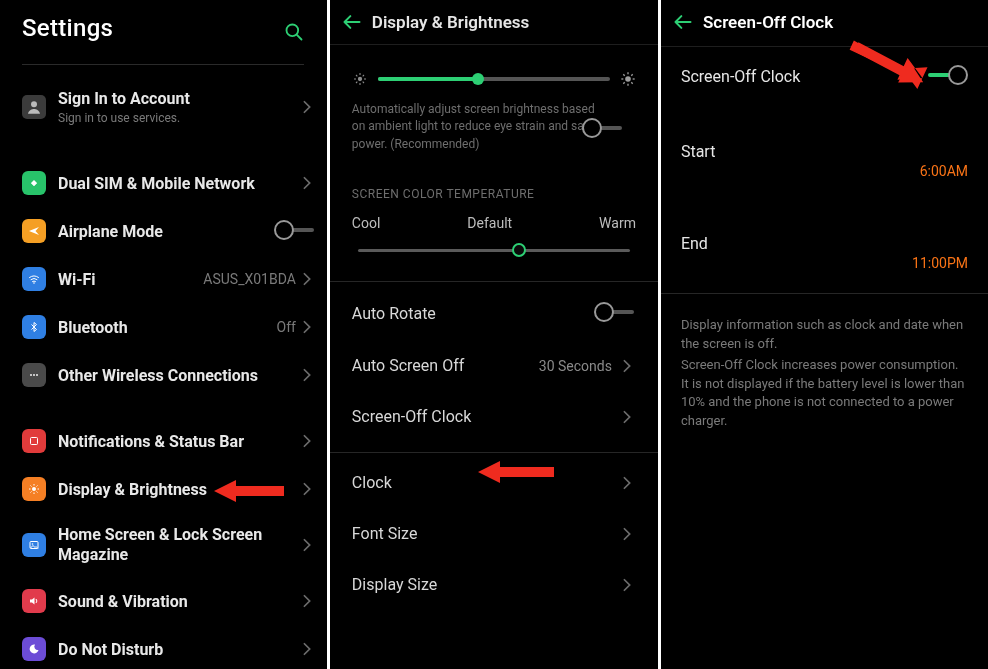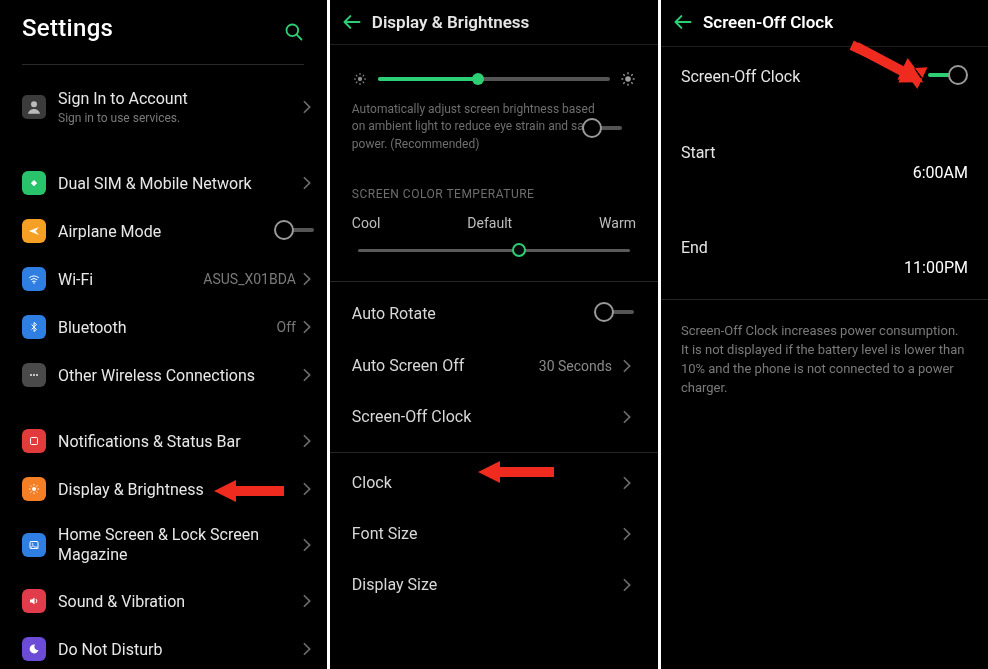--- a/index.html
+++ b/index.html
@@ -15,21 +15,21 @@
   .c1-header { display:flex; align-items:flex-end; justify-content:space-between; padding:14px 22px 22px 22px; }
   .c1-title { color:#fff; font-size:24px; font-weight:500; letter-spacing:.3px; }
   .searchglass { width:20px; height:20px; }
   .searchglass svg { width:20px; height:20px; }
   .section-div { height:1px; background:#2a2a2a; margin:0 22px 8px 22px; }
 
   .row { display:flex; align-items:center; padding:12px 10px 12px 22px; position:relative; }
   .row.tall { padding:16px 10px 16px 22px; }
   .icon-sq { width:24px; height:24px; border-radius:6px; display:flex; align-items:center; justify-content:center; flex-shrink:0; margin-right:12px; }
   .icon-inner { width:12px; height:12px; }
-  .row-label { color:#e8e8e8; font-size:16px; font-weight:400; flex:1; }
+  .row-label { color:#e8e8e8; font-size:16px; font-weight:700; flex:1; }
   .row-sub { color:#7a7a7a; font-size:12px; margin-top:3px; }
   .row-value { color:#7a7a7a; font-size:14px; margin-right:2px; }
   .chev { width:18px; height:18px; display:flex; align-items:center; justify-content:center; color:#6c6c6c; }
   .chev svg { width:10px; height:14px; }
 
   .profile-ic { width:24px; height:24px; border-radius:5px; background:#3b3b3b; display:flex; align-items:center; justify-content:center; flex-shrink:0; margin-right:12px; }
   .profile-ic svg { width:16px; height:16px; }
 
   .toggle-off { width:42px; height:22px; position:relative; }
   .toggle-off .track { position:absolute; left:16px; top:8px; width:24px; height:4px; background:#555; border-radius:3px; }
@@ -65,21 +65,21 @@
 
   .c2-row { display:flex; align-items:center; padding:16px 6px; color:#d8d8d8; font-size:16px; }
   .c2-row .spacer { flex:1; }
   .c2-row .val { color:#8a8a8a; font-size:14px; margin-right:6px; }
 
   
   .c3 { padding:0 16px; }
   .c3-header { display:flex; align-items:center; padding:12px 4px 14px 2px; border-bottom:1px solid #1e1e1e; margin:0 -16px; }
   .c3-title { color:#fff; font-size:17px; font-weight:600; }
   .c3-row { display:flex; align-items:center; justify-content:space-between; padding:18px 4px; color:#e6e6e6; font-size:16px; }
-  .c3-row .val { color:#ffffff; font-size:16px;margin-top:40px; }
+  .c3-row .val { color:#f97316; font-size:14px;margin-top:40px; }
   .c3-note { color:#7a7a7a; font-size:13px; line-height:1.45; padding:18px 4px 0 4px; }
   .c3-note p { margin-bottom:2px; }
   .c3-divider { height:1px; background:#262626; margin:4px -16px; }
 
   .toggle-on { width:42px; height:22px; position:relative; }
   .toggle-on .track { position:absolute; left:2px; top:8px; width:24px; height:4px; background:#2dcf74; border-radius:3px; }
   .toggle-on .knob { position:absolute; right:0; top:0; width:20px; height:20px; border:2px solid #999; border-radius:50%; background:#000; }
 
   
   .arrow { position:absolute; pointer-events:none; }
@@ -455,20 +455,21 @@
     </div>
 
     <div class="c3-row">
       <span>End</span>
       <span class="val">11:00PM</span>
     </div>
 
     <div class="c3-divider"></div>
 
     <div class="c3-note">
+      <p>Display information such as clock and date when the screen is off.</p>
       <p>Screen-Off Clock increases power consumption. It is not displayed if the battery level is lower than 10% and the phone is not connected to a power charger.</p>
     </div>
   </div>
 
   <div class="arrow" style="left:214px; top:478px;">
     <svg width="70" height="26" viewBox="0 0 70 26">
         <polygon class="redfill" points="0,13 22,2 22,8 70,8 70,18 22,18 22,24"></polygon>
       </svg>
   </div>
   <div class="arrow" style="left:478px; top:459px;">

